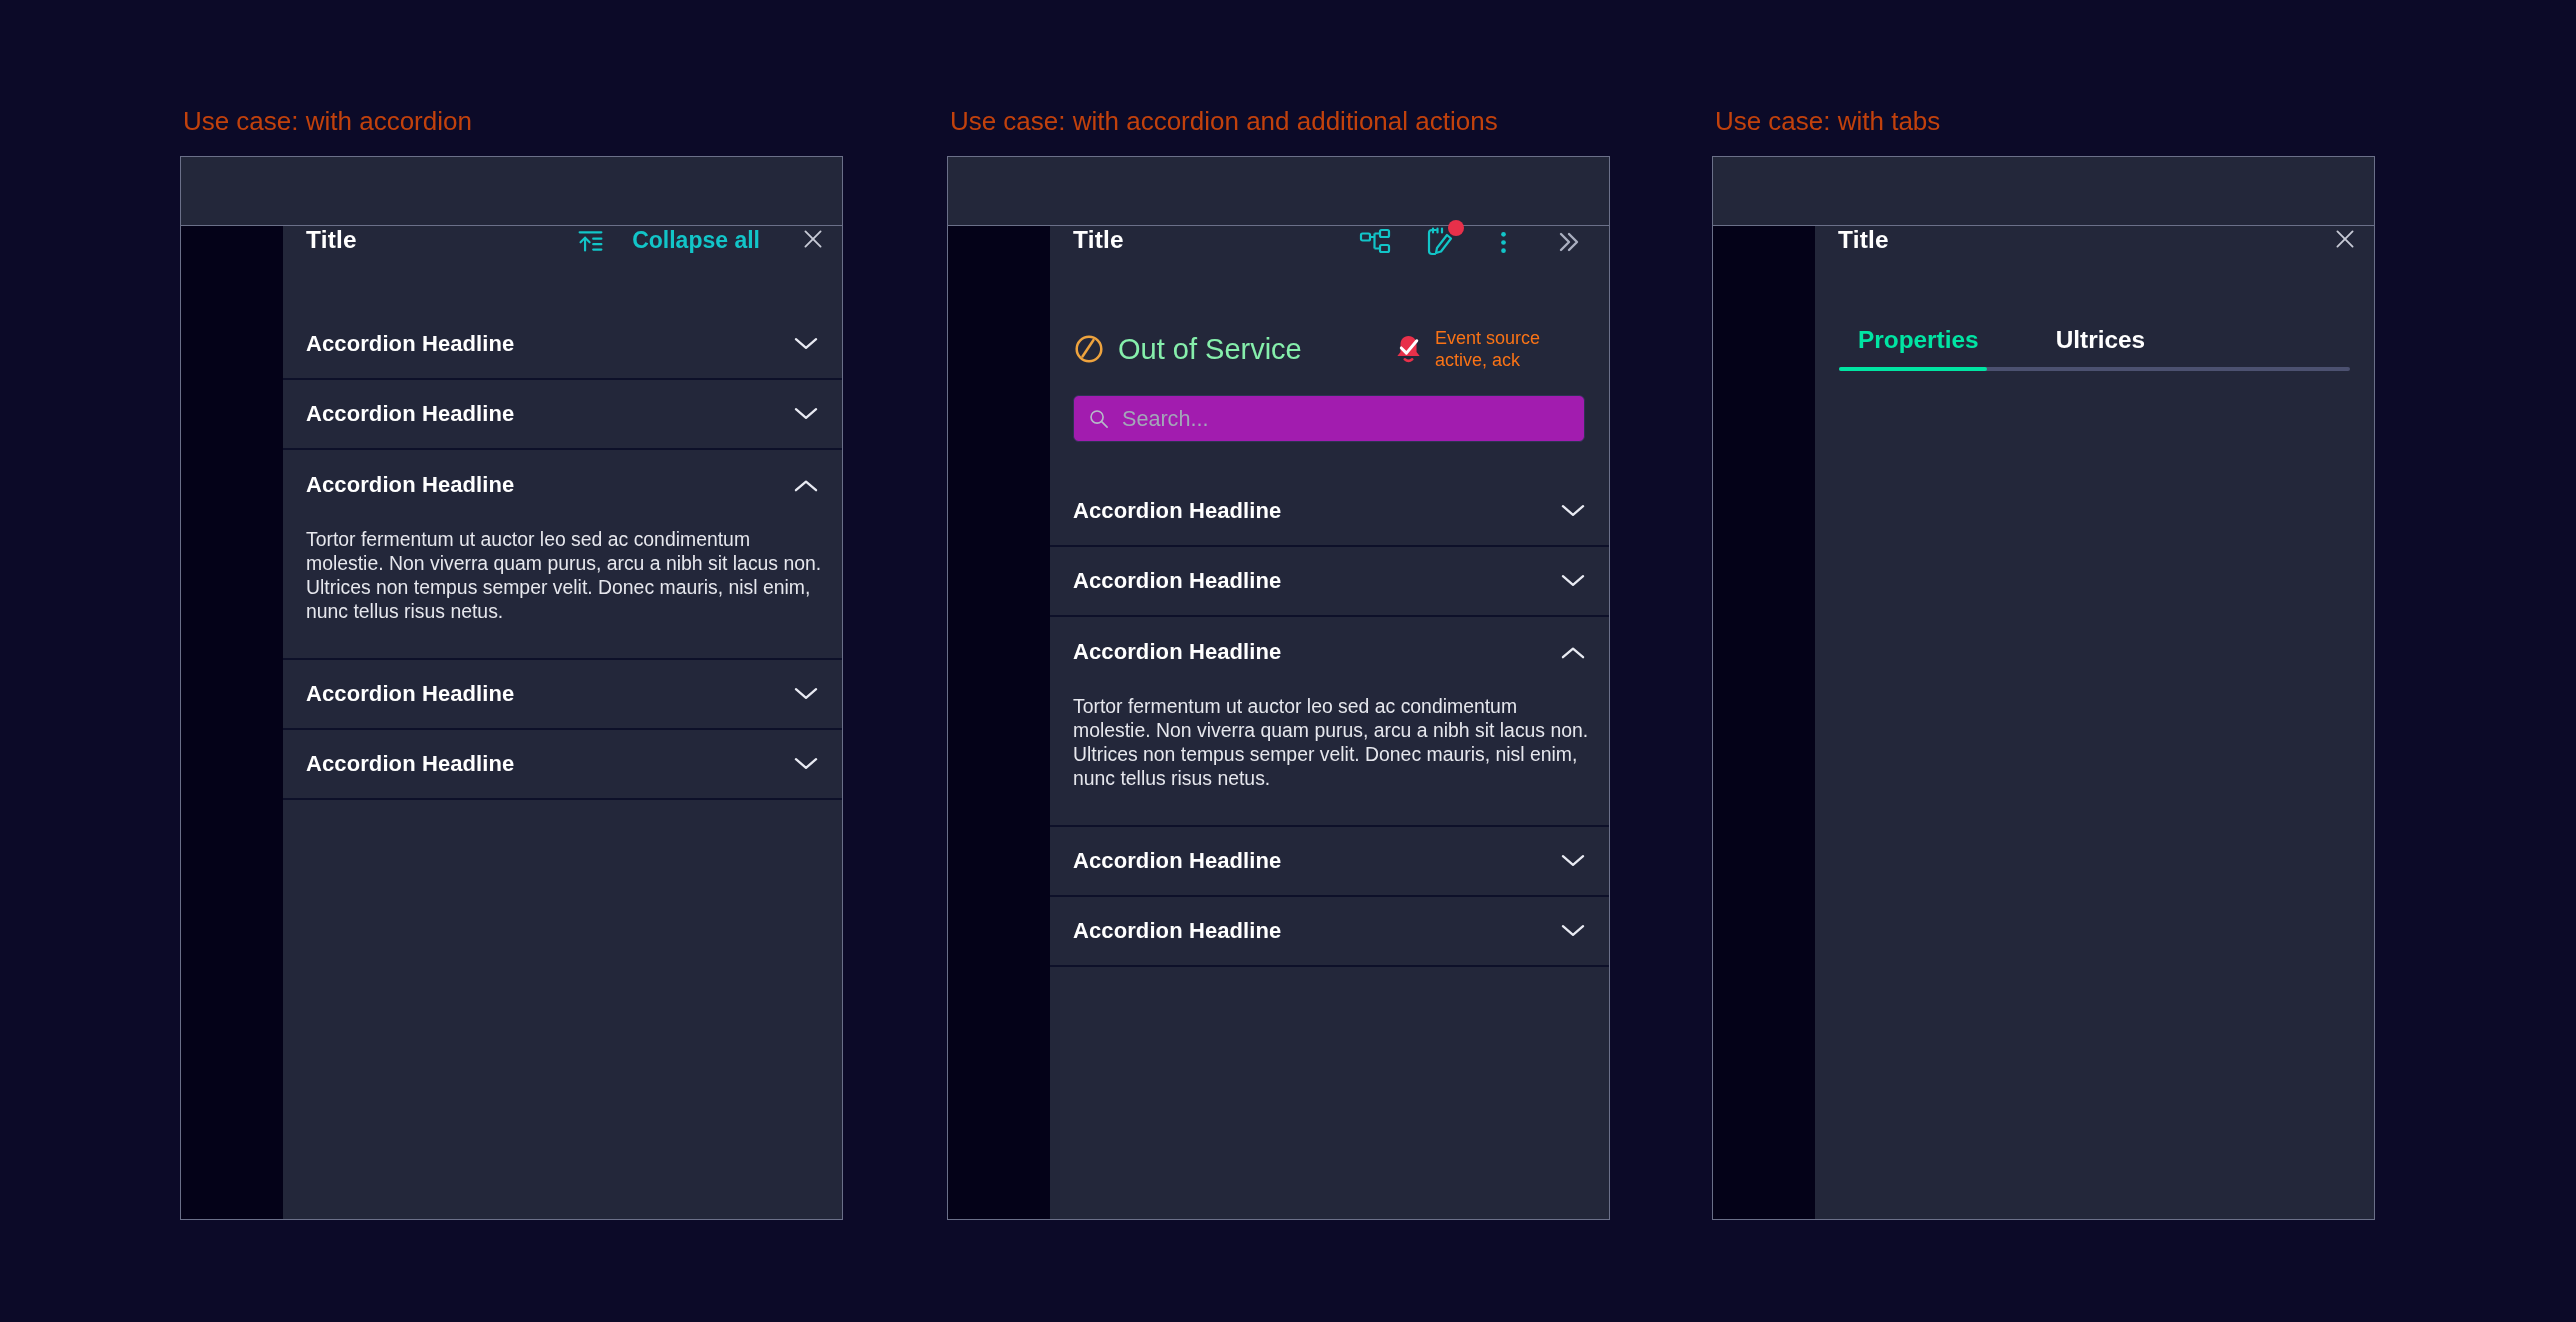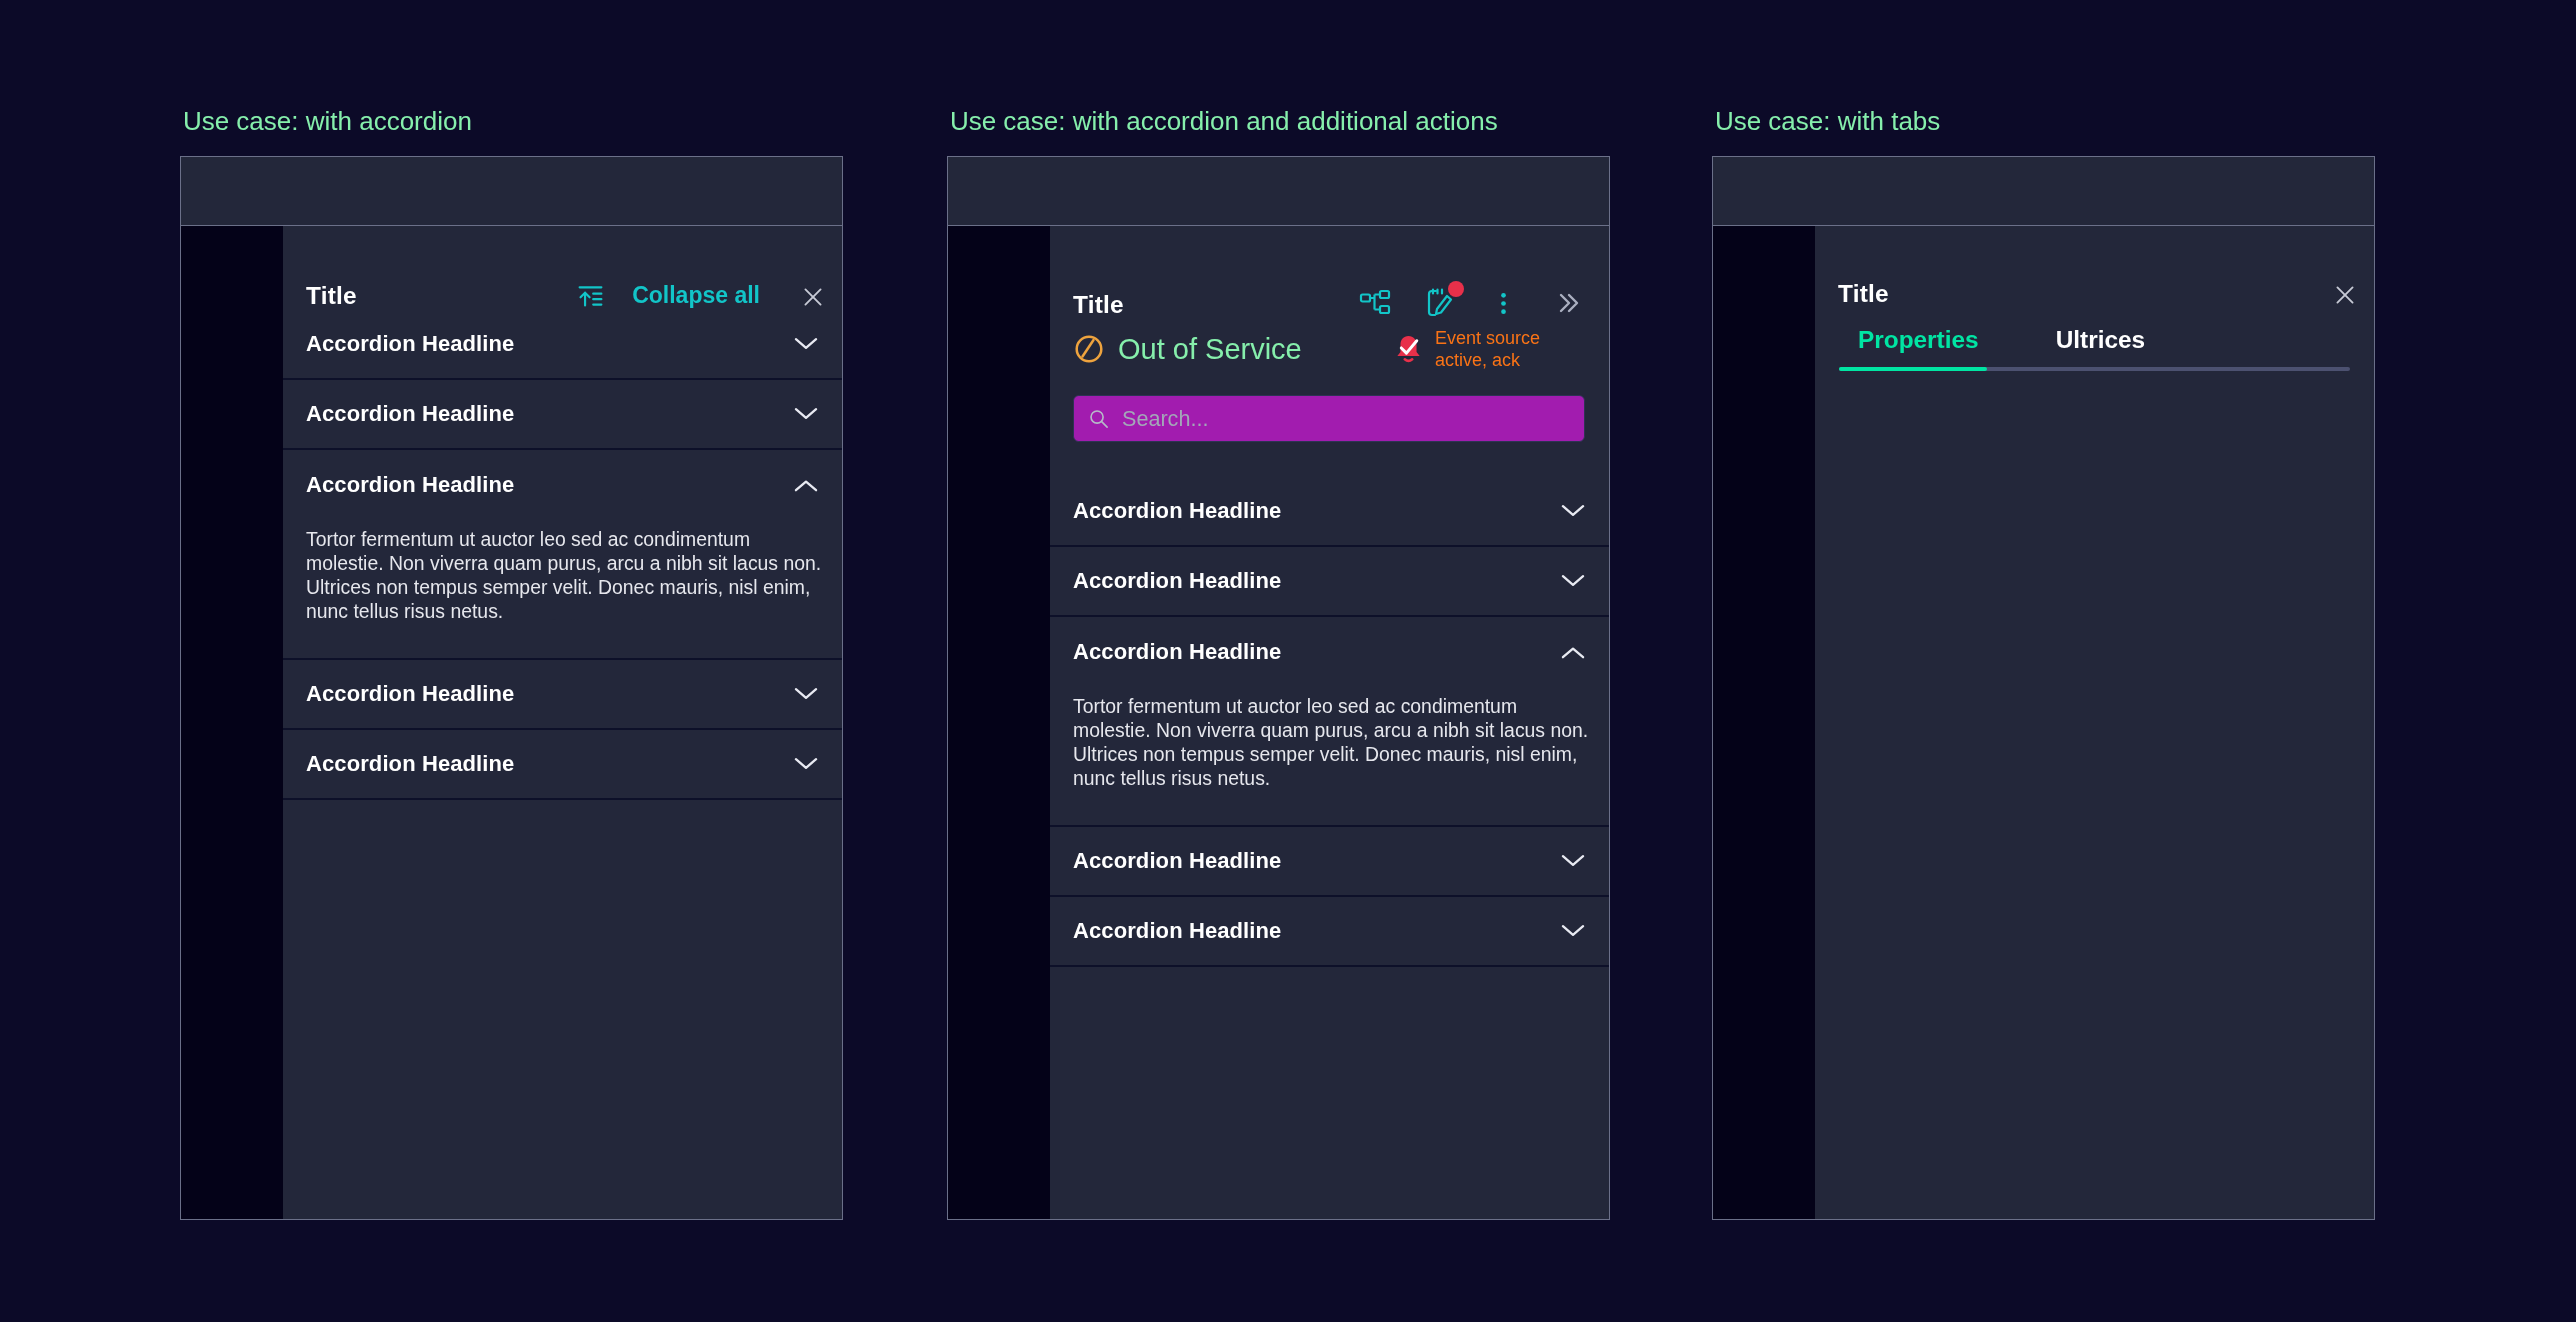--- a/index.html
+++ b/index.html
@@ -4,29 +4,29 @@
 <style>
   html,body{margin:0;padding:0}
   body{
     width:2576px;height:1323px;position:relative;overflow:hidden;
     background:var(--page-bg,#0c0a28);
     font-family:"Liberation Sans",sans-serif;
     -webkit-font-smoothing:antialiased;
   }
   .usecase{position:absolute;top:108px;width:663px}
   #uc1{left:180px}#uc2{left:947px}#uc3{left:1712px}
-  .uc-label{font-size:26px;line-height:26px;color:#86efac;margin:0 0 22px 2.9px}
+  .uc-label{font-size:26px;line-height:26px;color:#c2410c;margin:0 0 22px 2.9px}
 
   .frame{border:1.4px solid #6b7089;height:1062px;background:var(--page-bg,#0c0a28);display:flex;flex-direction:column}
   .topbar{height:68px;background:#23273a;border-bottom:1.4px solid #6b7089;flex:none}
   .frame-body{flex:1;display:flex;min-height:0}
   .rail{width:102px;background:#040218;flex:none}
   .panel{flex:1;background:#23273a;display:flex;flex-direction:column;min-width:0}
 
-  .panel-hd{display:flex;align-items:flex-end;padding:0 16px 0 23px;flex:none}
+  .panel-hd{display:flex;align-items:flex-start;padding:0 16px 0 23px;flex:none}
   #uc1 .panel-hd{height:84px}
   #uc2 .panel-hd{height:93px;padding:0 26px 0 23px}
   #uc3 .panel-hd{height:82px}
   .panel-title{font-size:24.4px;font-weight:700;color:#ffffff;letter-spacing:0.2px}
   .spacer{flex:1}
 
   .collapse-btn{display:flex;align-items:center;gap:27px;color:var(--teal,#12c5c8);font-size:23px;font-weight:700;cursor:pointer}
   .close-x{margin-left:40px;display:flex;cursor:pointer}
 
   .hd-icons{display:flex;align-items:center;gap:33px}

